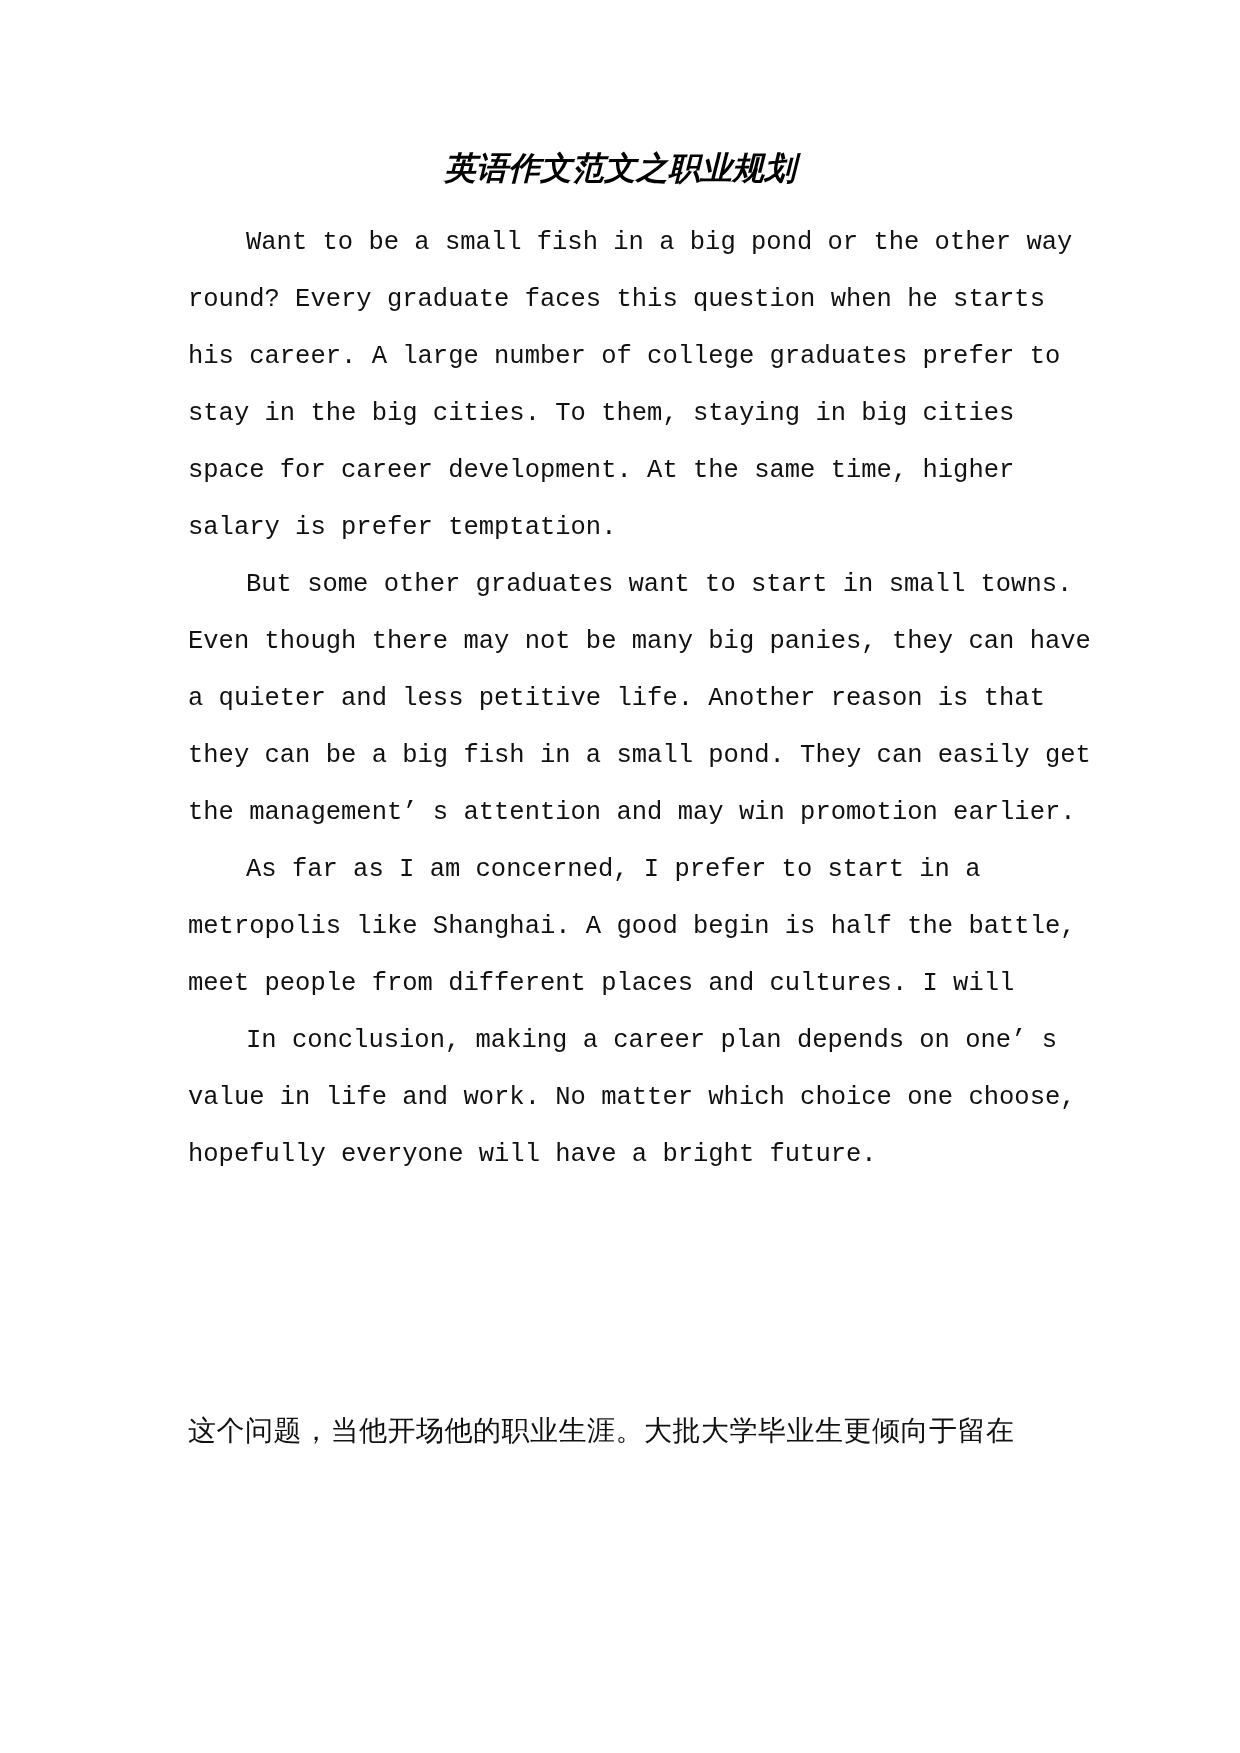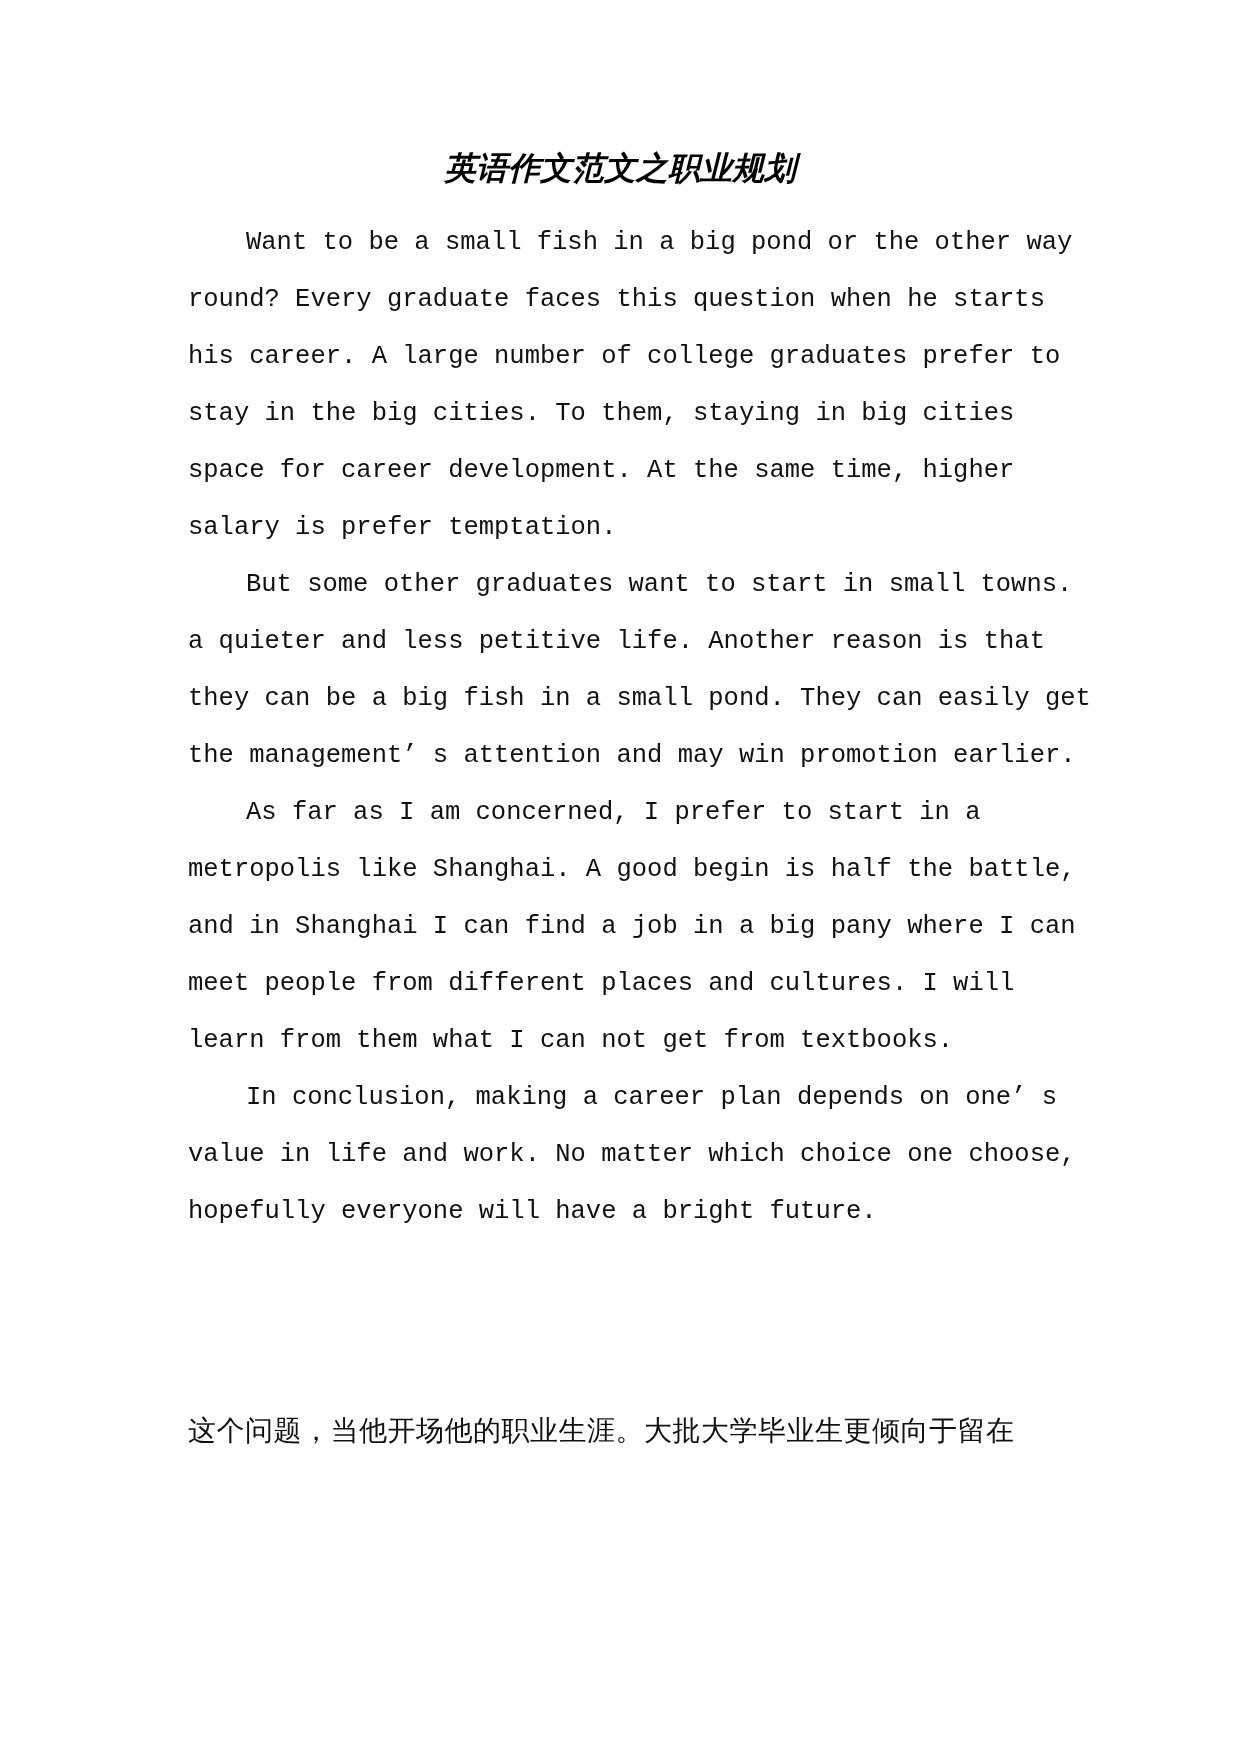--- a/index.html
+++ b/index.html
@@ -34,28 +34,27 @@
   <div class="title">英语作文范文之职业规划</div>
 
   <div class="body">
     <div class="line indent">Want to be a small fish in a big pond or the other way</div>
     <div class="line">round? Every graduate faces this question when he starts</div>
     <div class="line">his career. A large number of college graduates prefer to</div>
     <div class="line">stay in the big cities. To them, staying in big cities</div>
     <div class="line">space for career development. At the same time, higher</div>
     <div class="line">salary is prefer temptation.</div>
     <div class="line indent">But some other graduates want to start in small towns.</div>
+    <div class="line">Even though there may not be many big panies, they can have</div>
     <div class="line">a quieter and less petitive life. Another reason is that</div>
     <div class="line">they can be a big fish in a small pond. They can easily get</div>
     <div class="line">the management’ s attention and may win promotion earlier.</div>
     <div class="line indent">As far as I am concerned, I prefer to start in a</div>
     <div class="line">metropolis like Shanghai. A good begin is half the battle,</div>
-    <div class="line">and in Shanghai I can find a job in a big pany where I can</div>
     <div class="line">meet people from different places and cultures. I will</div>
-    <div class="line">learn from them what I can not get from textbooks.</div>
     <div class="line indent">In conclusion, making a career plan depends on one’ s</div>
     <div class="line">value in life and work. No matter which choice one choose,</div>
     <div class="line">hopefully everyone will have a bright future.</div>
   </div>
 
   <div class="zh">
     <div class="line">这个问题，当他开场他的职业生涯。大批大学毕业生更倾向于留在</div>
   </div>
 </div>
 

